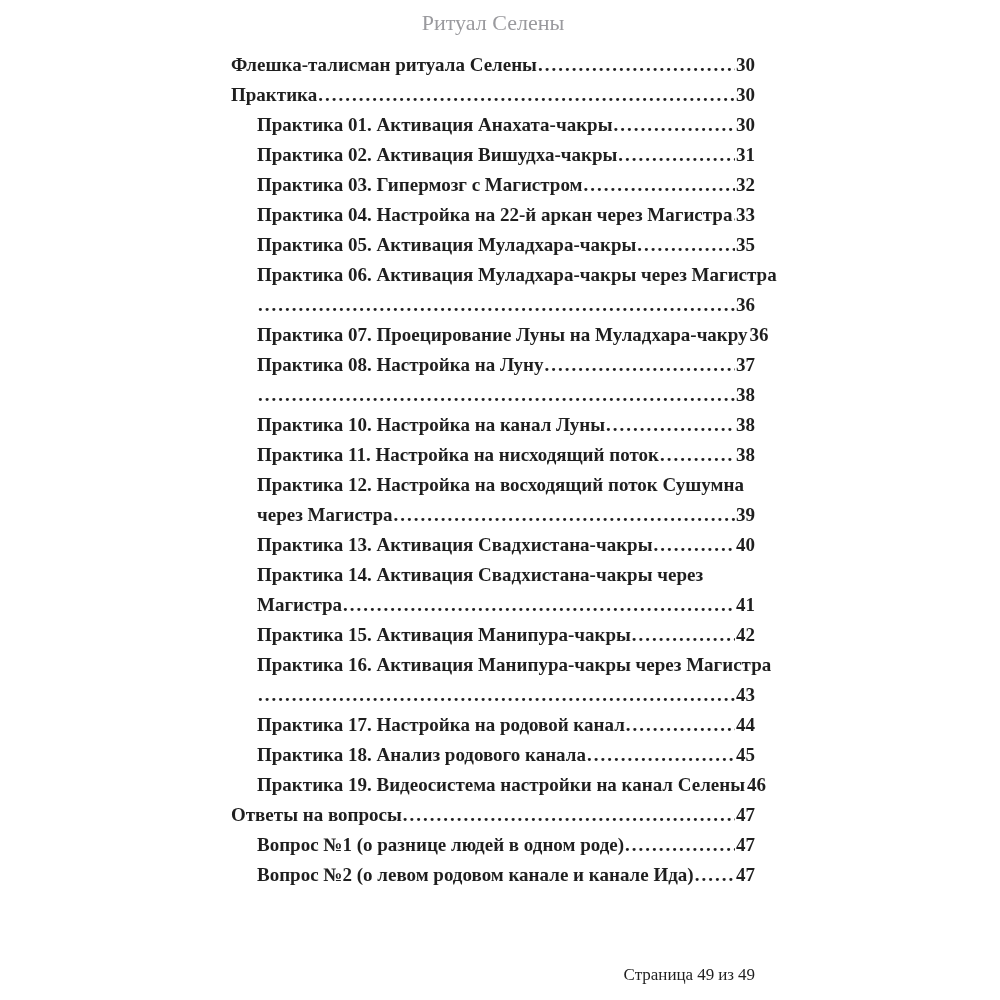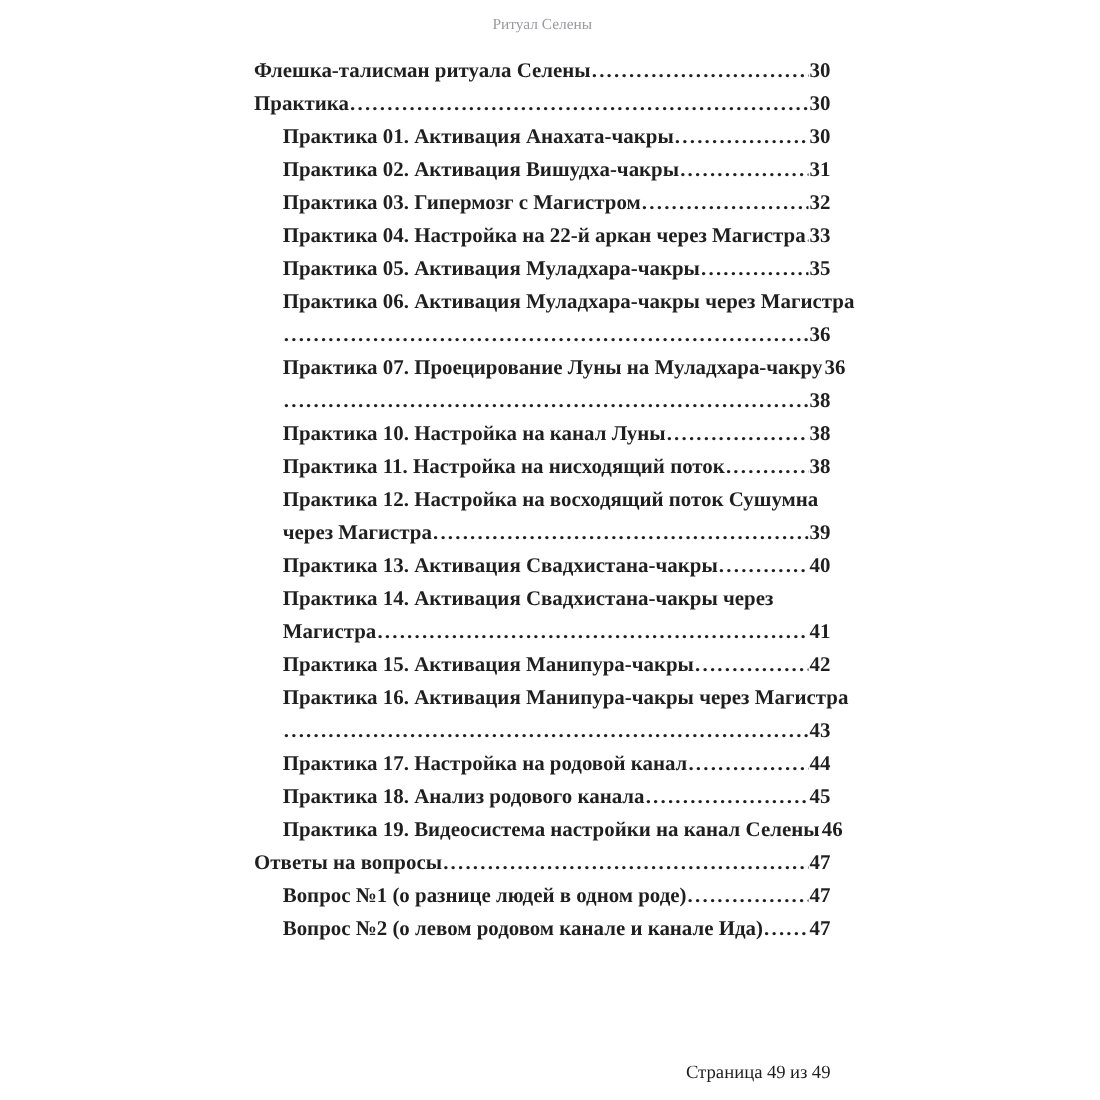--- a/index.html
+++ b/index.html
@@ -17,21 +17,21 @@
   }
   .content {
     position: absolute;
     left: 231px;
     top: 10px;
     width: 524px;
   }
   .doc-header {
     text-align: center;
     color: var(--header-text, #9a9a9e);
-    font-size: 14px;
+    font-size: 22px;
     line-height: 26px;
     margin-bottom: 14px;
   }
   .toc {
     color: var(--body-text, #1f1f1f);
   }
   .entry { margin: 0; font-weight: bold; }
   .entry.level-2 .line { padding-left: 26px; }
   .line {
     display: flex;
@@ -141,20 +141,27 @@
         </div>
         <div class="entry level-2">
           <div class="line">
     <span class="toc-text">Практика 07. Проецирование Луны на Муладхара-чакру</span>
     <span class="leader"></span>
     <span class="pagenum">36</span>
   </div>
         </div>
         <div class="entry level-2">
           <div class="line">
+    <span class="toc-text">Практика 08. Настройка на Луну</span>
+    <span class="leader"></span>
+    <span class="pagenum">37</span>
+  </div>
+        </div>
+        <div class="entry level-2">
+          <div class="line">
     <span class="leader"></span>
     <span class="pagenum">38</span>
   </div>
         </div>
         <div class="entry level-2">
           <div class="line">
     <span class="toc-text">Практика 10. Настройка на канал Луны</span>
     <span class="leader"></span>
     <span class="pagenum">38</span>
   </div>

